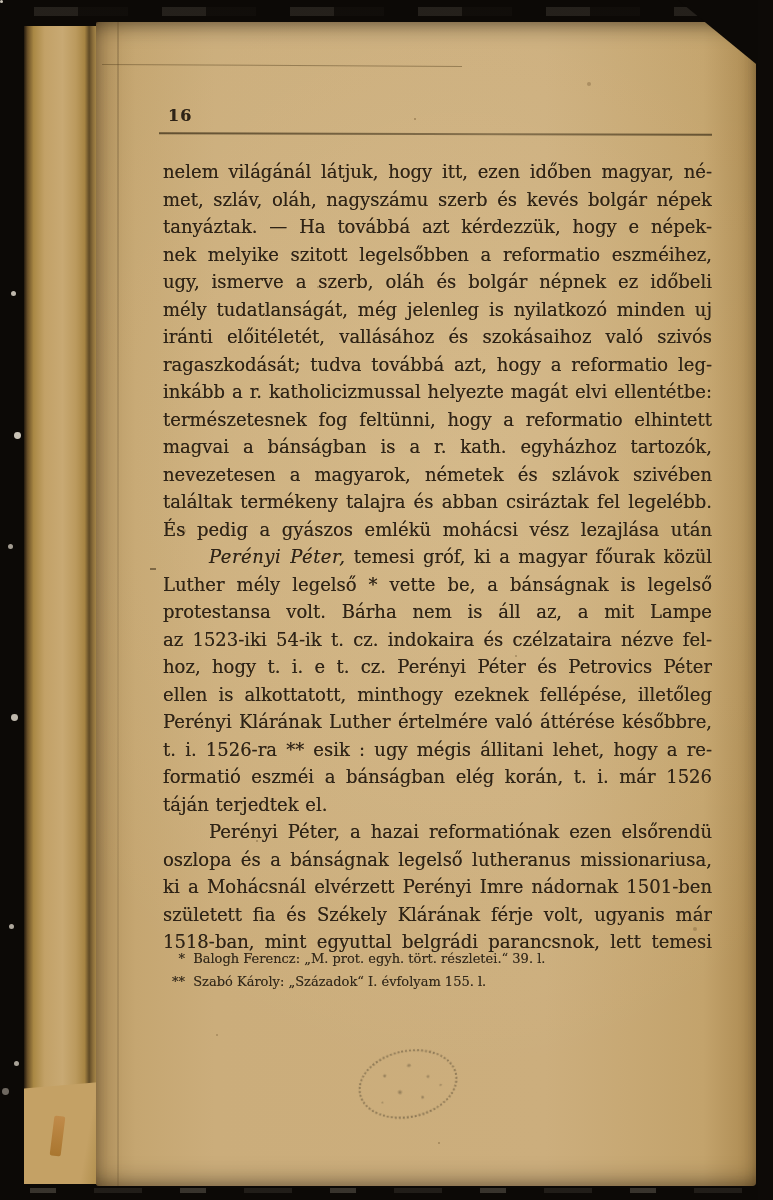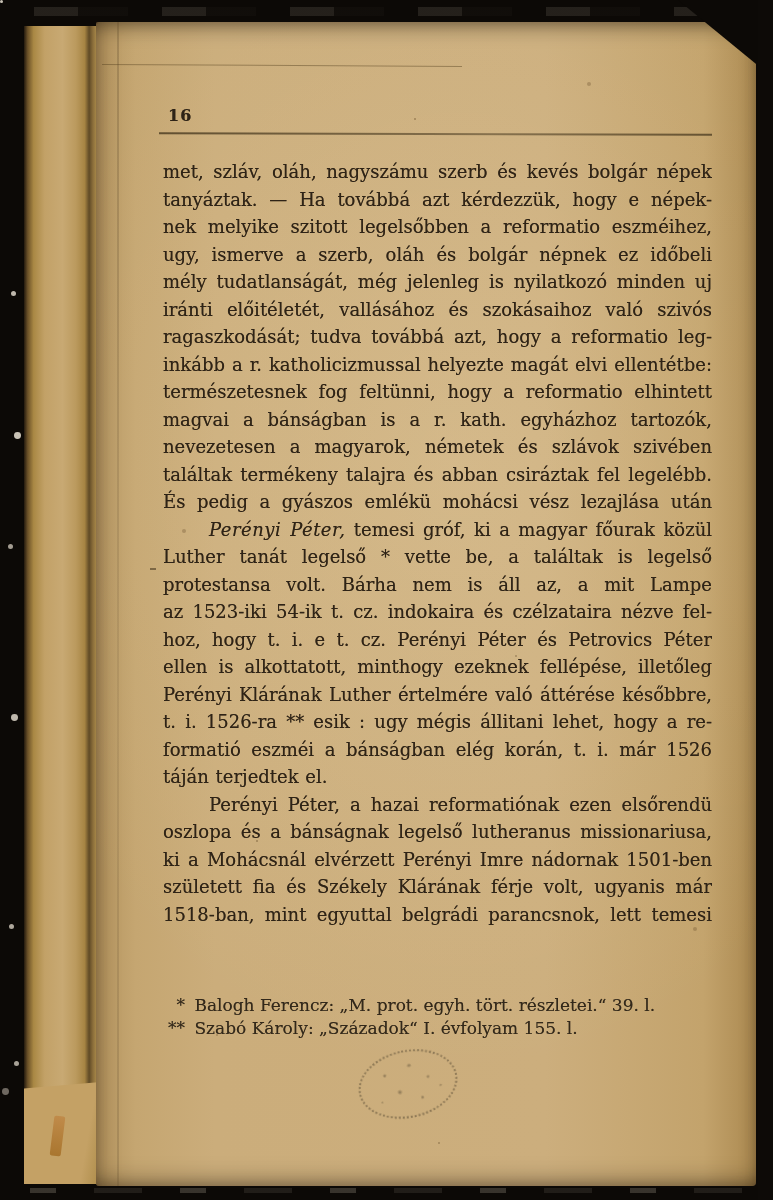--- a/index.html
+++ b/index.html
@@ -97,22 +97,22 @@
     font-size:18px;line-height:27.5px;
     text-shadow:0 0 .5px rgba(46,35,22,.6);
     word-spacing:1px;
   }
   .line{height:27.5px;overflow:hidden;text-align:justify;text-align-last:justify;white-space:normal;}
   .line.nojust{text-align-last:left;}
   .line.indent{text-indent:46px;}
   .line em{font-style:italic;letter-spacing:.5px;margin-top:24px;}
   
   .footnotes{
-    position:absolute;left:67px;top:972px;width:549px;
-    font-size:17px;line-height:22.5px;color:#32281a;
+    position:absolute;left:67px;top:926px;width:549px;
+    font-size:13px;line-height:22.5px;color:#32281a;
     text-shadow:0 0 .4px rgba(50,40,26,.5);
   }
   .footnote{white-space:nowrap;}
   .fn-marker{display:inline-block;min-width:22px;text-align:right;padding-right:4px;}
   
   .stamp{
     position:absolute;left:262px;top:1028px;width:96px;height:64px;
     border:2px dotted rgba(52,44,30,.5);border-radius:50%;
     transform:rotate(-12deg);filter:blur(.4px);opacity:.8;
   }
@@ -140,35 +140,36 @@
 
   <div class="page">
     <div class="page-topline"></div>
     <div class="crease"></div>
     <div class="page-specks"></div>
 
     <div class="pagenum">16</div>
     <div class="header-rule"></div>
 
     <div class="text-block">
+        <div class="line">nelem világánál látjuk, hogy itt, ezen időben magyar, né-</div>
         <div class="line">met, szláv, oláh, nagyszámu szerb és kevés bolgár népek</div>
         <div class="line">tanyáztak. — Ha továbbá azt kérdezzük, hogy e népek-</div>
         <div class="line">nek melyike szitott legelsőbben a reformatio eszméihez,</div>
         <div class="line">ugy, ismerve a szerb, oláh és bolgár népnek ez időbeli</div>
         <div class="line">mély tudatlanságát, még jelenleg is nyilatkozó minden uj</div>
         <div class="line">iránti előitéletét, vallásához és szokásaihoz való szivós</div>
         <div class="line">ragaszkodását; tudva továbbá azt, hogy a reformatio leg-</div>
         <div class="line">inkább a r. katholicizmussal helyezte magát elvi ellentétbe:</div>
         <div class="line">természetesnek fog feltünni, hogy a reformatio elhintett</div>
         <div class="line">magvai a bánságban is a r. kath. egyházhoz tartozók,</div>
         <div class="line">nevezetesen a magyarok, németek és szlávok szivében</div>
         <div class="line">találtak termékeny talajra és abban csiráztak fel legelébb.</div>
         <div class="line">És pedig a gyászos emlékü mohácsi vész lezajlása után</div>
         <div class="line indent"><em>Perényi Péter,</em> temesi gróf, ki a magyar főurak közül</div>
-        <div class="line">Luther tanát legelső * vette be, a találtak is legelső</div>
+        <div class="line">Luther mély legelső * vette be, a bánságnak is legelső</div>
         <div class="line">protestansa volt. Bárha nem is áll az, a mit Lampe</div>
         <div class="line">az 1523-iki 54-ik t. cz. indokaira és czélzataira nézve fel-</div>
         <div class="line">hoz, hogy t. i. e t. cz. Perényi Péter és Petrovics Péter</div>
         <div class="line">ellen is alkottatott, minthogy ezeknek fellépése, illetőleg</div>
         <div class="line">Perényi Klárának Luther értelmére való áttérése későbbre,</div>
         <div class="line">t. i. 1526-ra ** esik : ugy mégis állitani lehet, hogy a re-</div>
         <div class="line">formatió eszméi a bánságban elég korán, t. i. már 1526</div>
         <div class="line nojust">táján terjedtek el.</div>
         <div class="line indent">Perényi Péter, a hazai reformatiónak ezen elsőrendü</div>
         <div class="line">oszlopa és a bánságnak legelső lutheranus missionariusa,</div>

